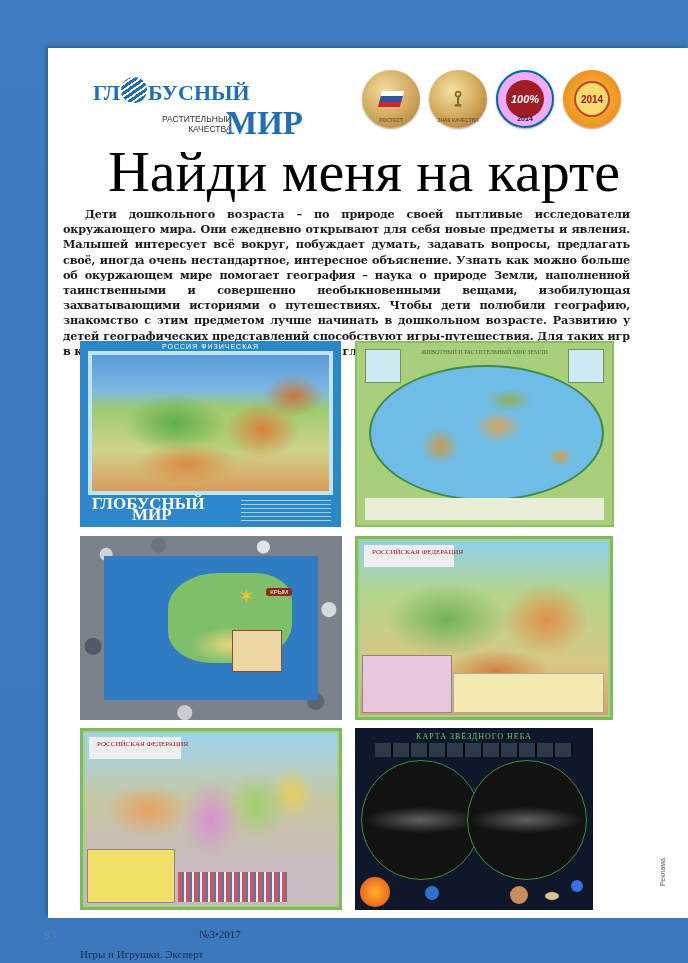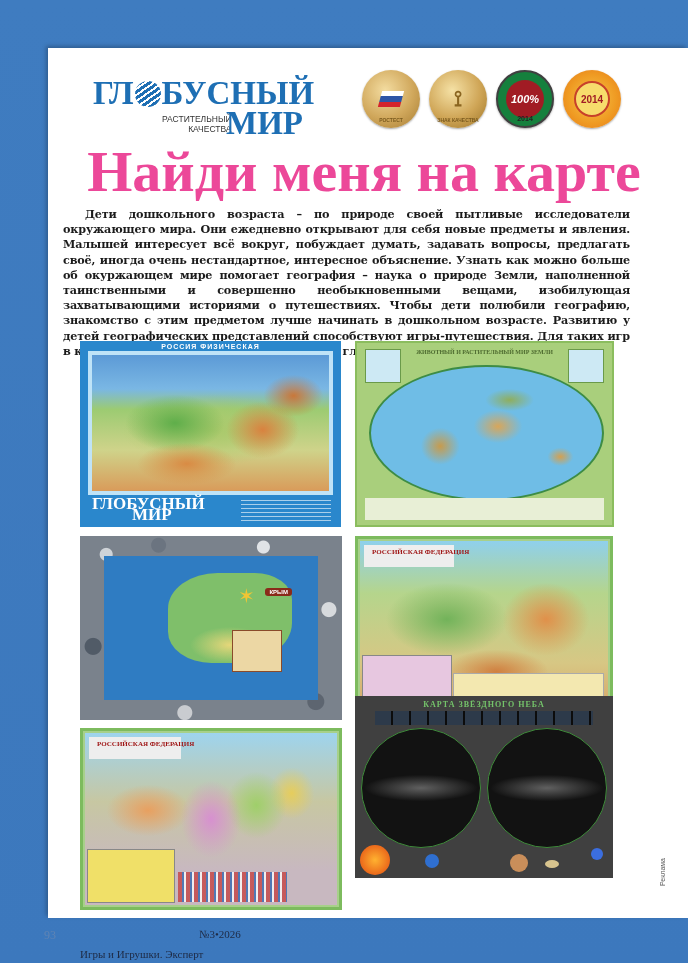--- a/index.html
+++ b/index.html
@@ -10,21 +10,21 @@
   }
   .page {
     position:absolute; left:48px; top:48px; width:640px; height:870px;
     background:#ffffff;
     box-shadow: -2px -2px 4px rgba(0,0,0,0.25);
   }
   
   .logo { position:absolute; left:93px; top:76px; width:210px; height:62px; }
   .logo-top {
     position:absolute; left:0; top:0;
-    font-family:"Liberation Serif", serif; font-weight:bold; font-size:33px;
+    font-family:"Liberation Serif", serif; font-weight:bold; font-size:22px;
     color:#1e6fb4; letter-spacing:0px; line-height:34px; white-space:nowrap;
   }
   .logo-globe {
     display:inline-block; width:26px; height:26px; border-radius:50%;
     background:
       repeating-linear-gradient(-35deg,#1e6fb4 0 3px,#ffffff 3px 5px);
     vertical-align:-3px; margin:0 1px;
   }
   .logo-sub {
     position:absolute; left:69px; top:38px; text-align:right;
@@ -39,21 +39,21 @@
   .medals { position:absolute; left:362px; top:70px; display:flex; gap:9px; }
   .medal {
     width:58px; height:58px; border-radius:50%; position:relative;
     display:flex; align-items:center; justify-content:center;
     font-family:"Liberation Sans", sans-serif; font-weight:bold;
     box-shadow: 0 1px 2px rgba(0,0,0,0.35);
   }
   .medal.gold1 { background: radial-gradient(circle at 40% 35%,#f3dca0 0%,#d0a75b 55%,#a67c32 100%); }
   .medal.gold2 { background: radial-gradient(circle at 40% 35%,#f5e1a5 0%,#cfa556 55%,#9c7428 100%); }
   .medal.red {
-    background:#15803d; border:2px solid #404040; width:54px; height:54px;
+    background:#f0abfc; border:2px solid #0369a1; width:54px; height:54px;
   }
   .medal.red .inner {
     width:38px; height:38px; border-radius:50%; background:#a11c24;
     color:#fff; font-size:11px; font-style:italic;
     display:flex; align-items:center; justify-content:center;
   }
   .medal.red .yr { position:absolute; bottom:4px; font-size:7px; color:#222; }
   .medal.orange {
     background: radial-gradient(circle,#f6c64c 0%,#ef9a22 60%,#e4761b 100%);
   }
@@ -62,33 +62,33 @@
     color:#a11c24; font-size:10px; display:flex; align-items:center; justify-content:center;
     border:2px solid #c8412a;
   }
   .flag-stripes { width:22px; height:16px; transform:skewX(-15deg);
     background: linear-gradient(180deg,#fff 0 33%,#2d55a6 33% 66%,#d3232c 66%); }
   .medal .ring-text { position:absolute; bottom:5px; font-size:5px; color:#7a5a1e; }
   
   .title {
     position:absolute; left:0; right:0; top:140px; text-align:center;
     font-family:"Liberation Serif", serif; font-size:58px; line-height:64px;
-    color:#ec4899; padding-left:48px;font-weight:bold;
+    color:#000000; padding-left:48px;
   }
   
   .body-text {
     position:absolute; left:63px; top:207px; width:567px;
     font-family:"DejaVu Serif", serif; font-weight:bold; font-size:11.2px;
     line-height:15.2px; color:#1b1b1b; text-align:justify; text-indent:22px;
     letter-spacing:-0.15px;
   }
   
   .map { position:absolute; overflow:hidden; }
   .map-label {
-    position:absolute; font-family:"Liberation Sans", sans-serif; font-weight:bold;
+    position:absolute; font-family:"Liberation Sans", sans-serif; font-weight:normal;
   }
   
   .m1 { left:80px; top:341px; width:261px; height:186px; background:#2a87cc; }
   .m1 .frame { position:absolute; left:8px; top:10px; right:8px; bottom:32px;
     background:#bfe3f7; padding:4px; box-sizing:border-box; }
   .m1 .land { width:100%; height:100%;
     background:
       radial-gradient(ellipse 22% 30% at 72% 55%, #d9823f 0%, rgba(217,130,63,0) 70%),
       radial-gradient(ellipse 18% 22% at 85% 30%, #c9773a 0%, rgba(201,119,58,0) 70%),
       radial-gradient(ellipse 30% 22% at 40% 80%, #d98b44 0%, rgba(217,139,68,0) 70%),
@@ -151,21 +151,21 @@
       radial-gradient(ellipse 16% 26% at 68% 42%, #9fcf6a 0%, rgba(159,207,106,0) 75%),
       radial-gradient(ellipse 12% 20% at 82% 35%, #e6cd5c 0%, rgba(230,205,92,0) 75%),
       radial-gradient(ellipse 22% 20% at 25% 45%, #e8a060 0%, rgba(232,160,96,0) 75%),
       linear-gradient(180deg,#9ed4ee 0%,#c7c7a2 40%,#c8b8c0 80%); }
   .m5 .titlebox { position:absolute; left:6px; top:6px; width:92px; height:22px; background:#eee; }
   .m5 .map-label { left:14px; top:9px; color:#a01818; font-size:7px; font-family:"Liberation Serif", serif; }
   .m5 .inset { position:absolute; left:4px; bottom:4px; width:86px; height:52px; background:#f0e068; border:1px solid #888; }
   .m5 .flags { position:absolute; left:95px; right:52px; bottom:5px; height:30px;
     background: repeating-linear-gradient(90deg,#c53a3a 0 4px,#2a62b0 4px 6px,#fff 6px 8px); opacity:0.75; }
   
-  .m6 { left:355px; top:696px; width:258px; height:182px; background:#404040; }
+  .m6 { left:355px; top:728px; width:238px; height:182px; background:#0f172a; }
   .m6 .map-label { top:4px; left:0; right:0; text-align:center; color:#74c36a; font-size:8px; letter-spacing:1px; font-family:"Liberation Serif", serif; }
   .m6 .hemi { position:absolute; top:32px; width:118px; height:118px; border-radius:50%;
     border:1px solid #3e8a3a;
     background:
       radial-gradient(ellipse 60% 14% at 50% 50%, rgba(160,160,160,0.55) 0%, rgba(0,0,0,0) 80%),
       #121212; }
   .m6 .zodiac { position:absolute; left:20px; right:20px; top:15px; height:14px;
     background: repeating-linear-gradient(90deg,#2d3a4a 0 16px,#0c0c0c 16px 18px); }
   .m6 .sun { position:absolute; left:5px; bottom:3px; width:30px; height:30px; border-radius:50%;
     background: radial-gradient(circle,#ffb230 0%,#e24a12 100%); }
@@ -276,14 +276,14 @@
   <div class="planet" style="left:155px;bottom:6px;width:18px;height:18px;background:#c98e5a;"></div>
   <div class="planet" style="left:190px;bottom:10px;width:14px;height:8px;background:#d8c48e;"></div>
   <div class="planet" style="right:10px;bottom:18px;width:12px;height:12px;background:#3b6ee0;"></div>
 </div>
 
 <div class="ad-label">Реклама</div>
 
 <div class="footer">
   <span class="pnum">93</span>
   <span class="mag">Игры и Игрушки. Эксперт</span>
-  <span class="issue">№3•2026</span>
+  <span class="issue">№3•2017</span>
 </div>
 
 </body></html>

